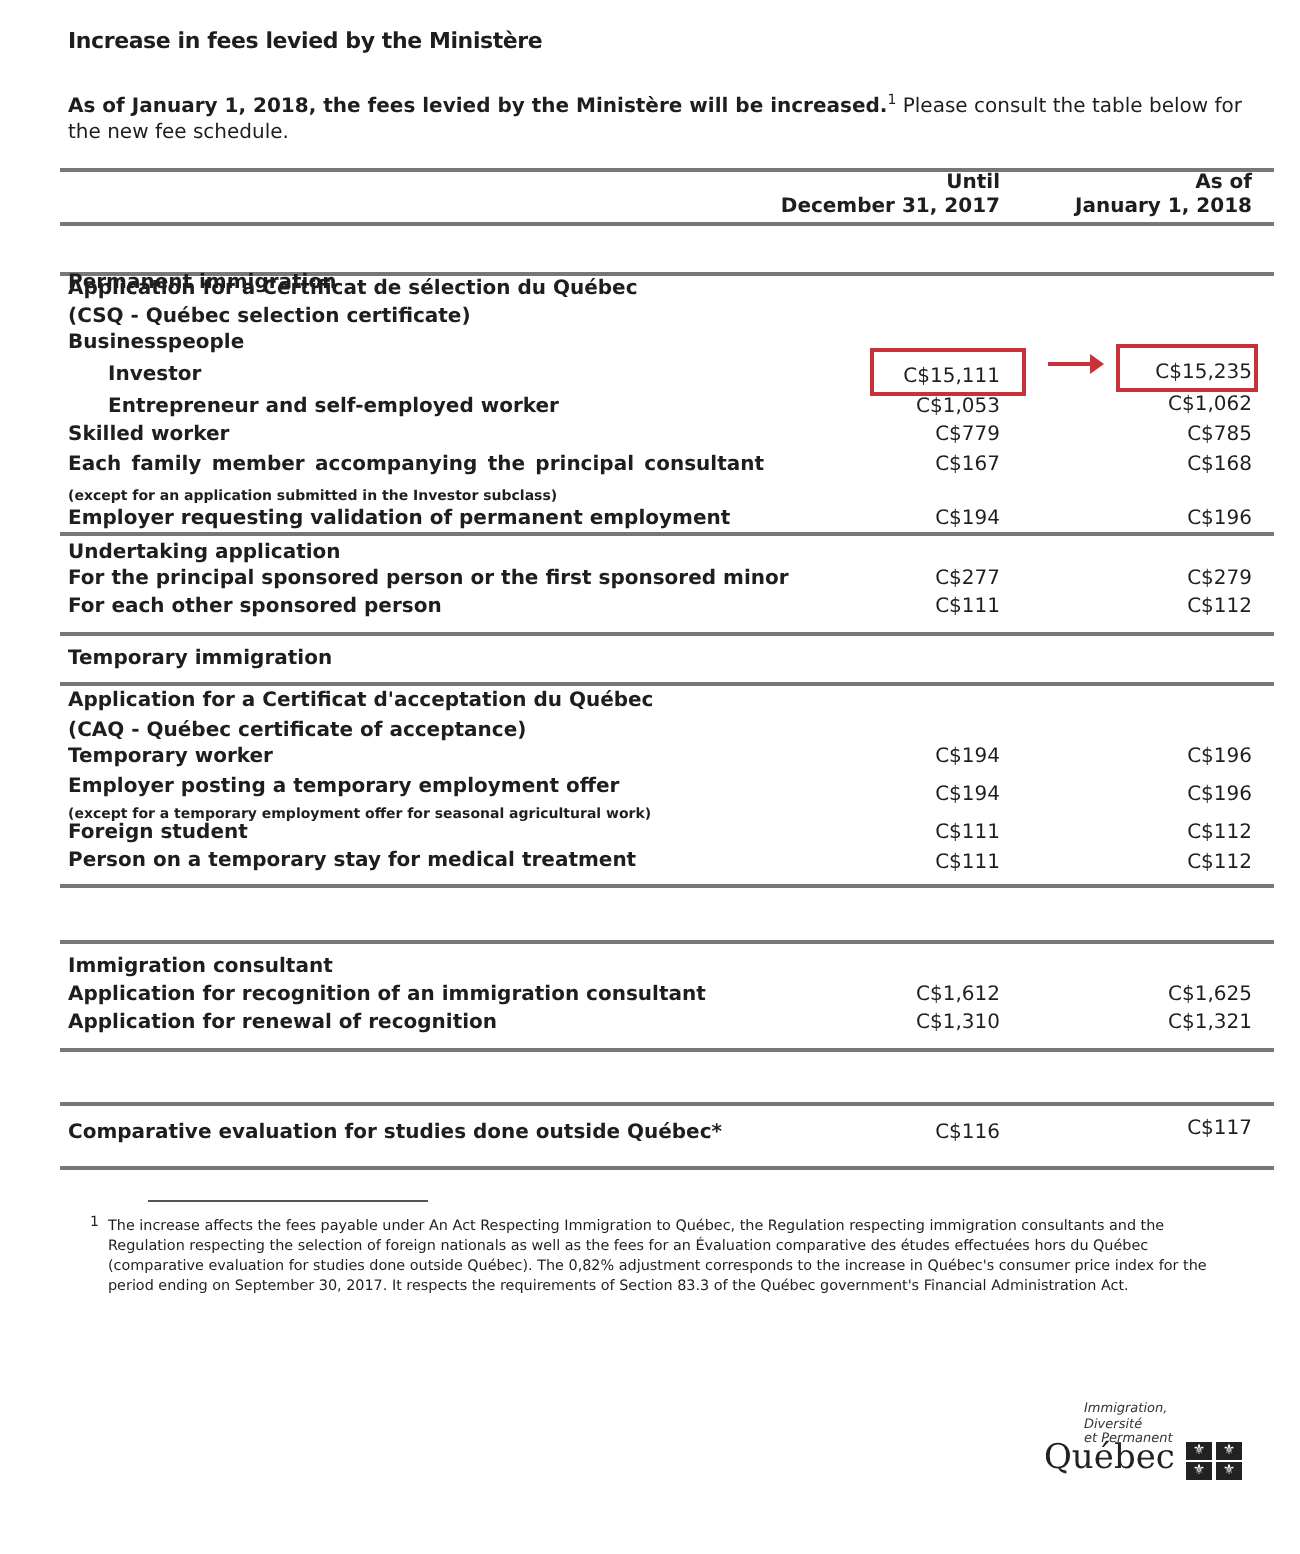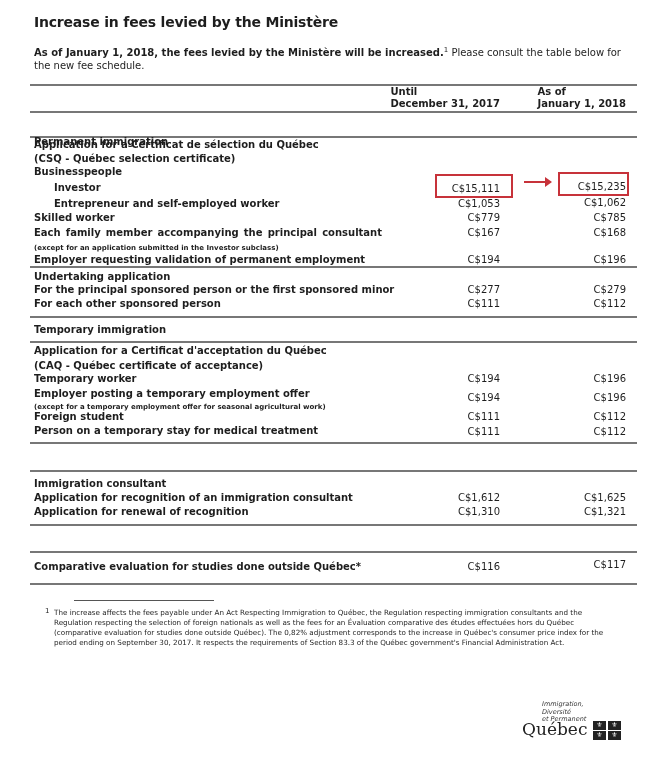--- a/index.html
+++ b/index.html
@@ -1,24 +1,24 @@
 <!DOCTYPE html>
 <html><head>
 <meta charset="utf-8">
 <style>
   html, body { margin: 0; padding: 0; background: #ffffff; }
   body { width: 650px; height: 777px; position: relative; overflow: hidden;
          font-family: "DejaVu Sans", sans-serif; color: #1e1e1e; }
   .abs { position: absolute; }
-  .title { left: 34px; top: 14px; font-size: 14px; font-weight: bold; letter-spacing: -0.2px; }
+  .title { left: 34px; top: 14px; font-size: 11px; font-weight: bold; letter-spacing: -0.2px; }
   .intro { left: 34px; top: 44px; width: 590px; font-size: 10px; line-height: 13px; }
   .intro b { font-weight: bold; }
   .intro sup { font-size: 7px; vertical-align: 4px; }
   .hline { position: absolute; left: 30px; width: 607px; height: 2px; background: #777; }
-  .hdr { font-size: 10px; font-weight: bold; text-align: left; line-height: 12px; }
+  .hdr { font-size: 10px; font-weight: bold; text-align: right; line-height: 12px; }
   .row { position: absolute; left: 34px; font-size: 10px; line-height: 12px; white-space: nowrap; font-weight: bold; }
   .bold { font-weight: bold; }
   .indent { left: 54px; }
   .small { font-size: 7px; }
   .val1 { position: absolute; right: 150px; font-size: 10px; text-align: right; line-height: 12px; }
   .val2 { position: absolute; right: 24px; font-size: 10px; text-align: right; line-height: 12px; }
   .justify { display: flex; justify-content: space-between; width: 348px; text-align: center; }
   .redbox { position: absolute; border: 2px solid #c7323a; }
   .arrow { position: absolute; left: 524px; top: 181px; width: 24px; height: 2px; background: #c7323a; }
   .arrow::after { content: ""; position: absolute; right: -4px; top: -4px; border-left: 7px solid #c7323a; border-top: 5px solid transparent; border-bottom: 5px solid transparent; }

